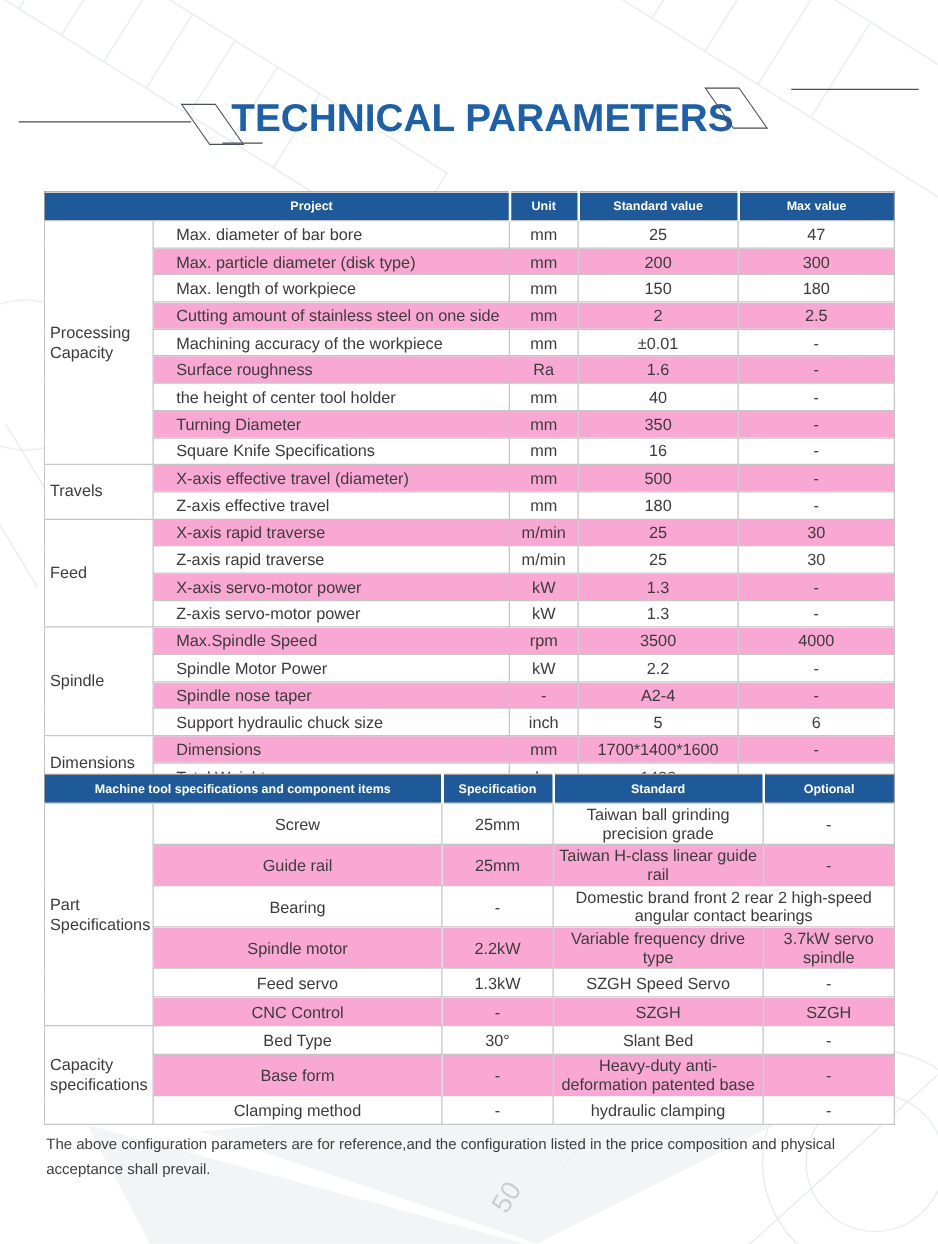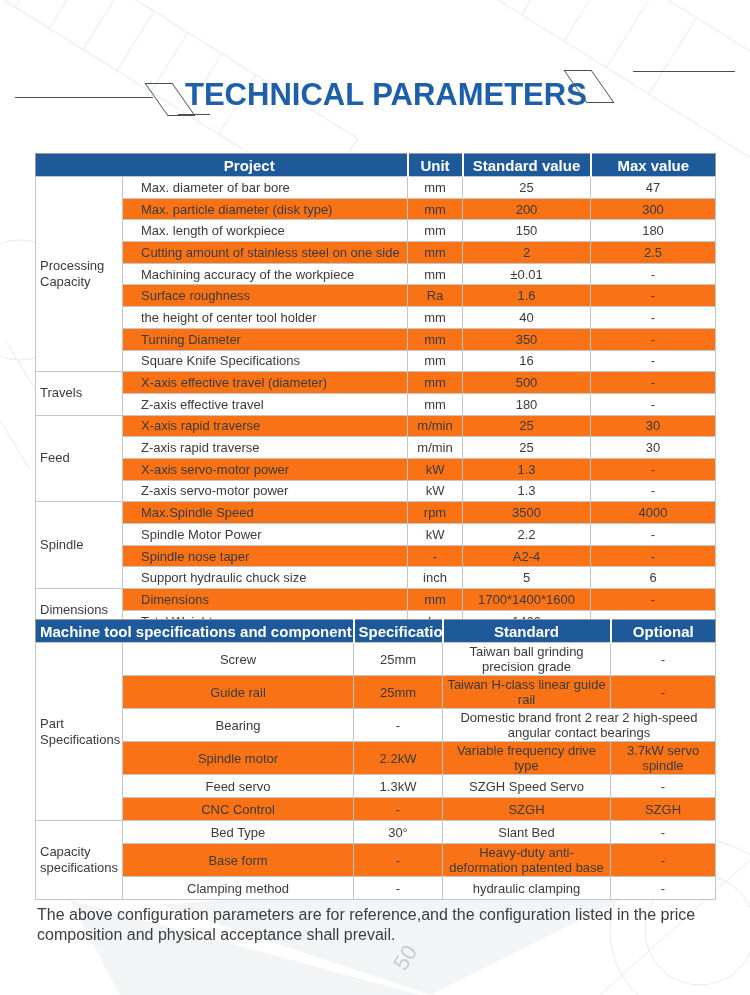--- a/index.html
+++ b/index.html
@@ -19,37 +19,37 @@
     font-size:31px;font-weight:bold;color:#1d5fa9;letter-spacing:0px;white-space:nowrap;}
   .pg-right{position:absolute;left:575px;top:2px;width:26px;height:31px;
     border:1.5px solid #4a4f56;transform:skewX(35deg);}
   .line-right{position:absolute;left:633px;top:3px;width:102px;height:1px;background:#4a4f56;}
 
   
   .spec-table{position:absolute;left:35px;z-index:2;border-collapse:collapse;table-layout:fixed;
     width:680px;background:#ffffff;color:#3b3b3b;border:1.5px solid #979b9f;}
   .spec-table td{border:1px solid #c5c5c5;text-align:center;vertical-align:middle;
     font-size:13px;line-height:15px;padding:1px 4px;overflow:hidden;}
-  .spec-table thead th{background:#1e5a9a;color:#ffffff;font-weight:bold;font-size:15px;
+  .spec-table thead th{background:#1e5a9a;color:#ffffff;font-weight:bold;font-size:10px;
     height:22px;border:none;border-left:2px solid #ffffff;padding:0 4px;overflow:hidden;white-space:nowrap;}
   .spec-table thead th:first-child{border-left:none;}
-  tr.alt td{background:#f97316;}
+  tr.alt td{background:#f9a8d4;}
   td.group-cell{background:#ffffff !important;text-align:left;line-height:16px;}
 
   .t1{top:153px;}
   .t1 tbody td{height:18.7px;}
   .t1 tbody td.c0{text-align:left;padding-left:18px;}
   .t1 thead th.th-span{padding-left:60px;}
 
   .t2{top:619px;}
   .t2 tbody td{height:20px;}
 
   
   .footer-note{position:absolute;left:37px;top:905px;width:692px;z-index:2;
-    font-size:16px;line-height:20px;color:#3d3d3d;}
+    font-size:12px;line-height:20px;color:#3d3d3d;}
 </style>
 </head>
 <body>
 
 <div class="page">
 
   <svg class="watermark" viewBox="0 0 750 995" xmlns="http://www.w3.org/2000/svg">
     <g stroke="#e2e6eb" stroke-width="1" fill="none" opacity="0.9">
       <g transform="rotate(32 100 60)">
         <rect x="-60" y="-10" width="420" height="70"></rect>

